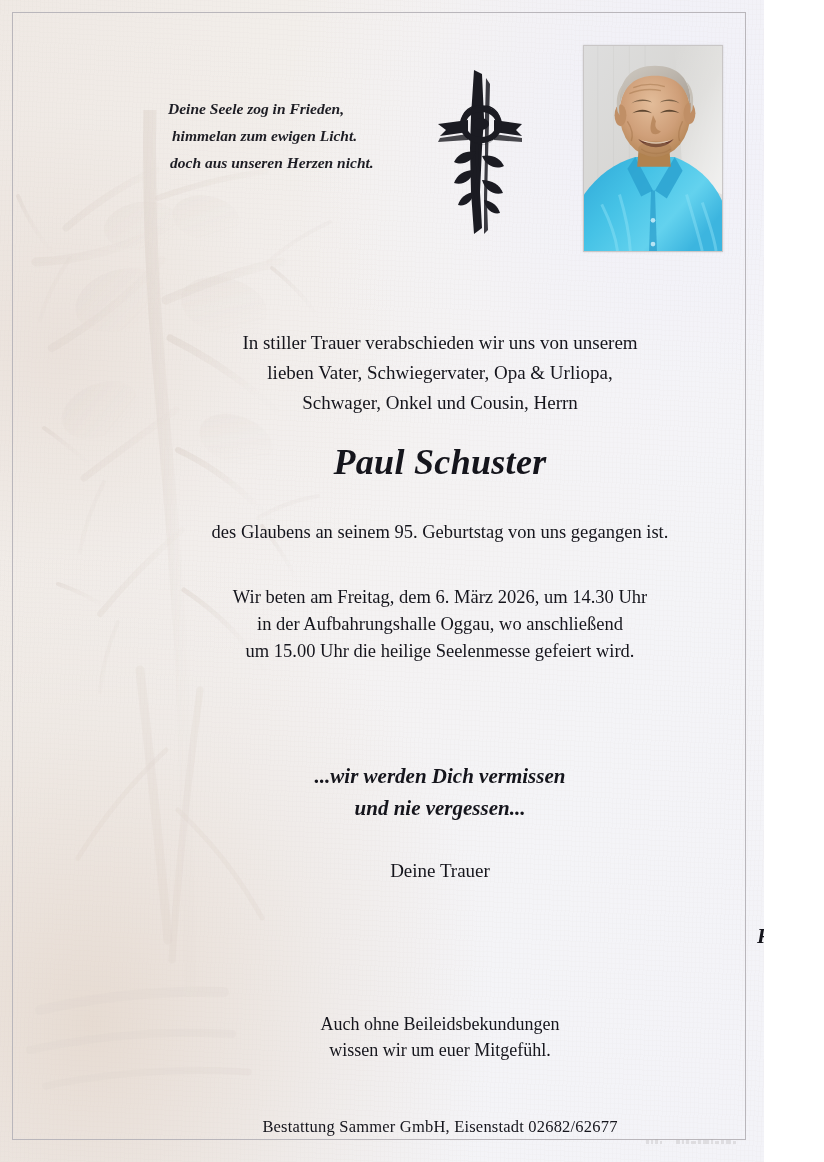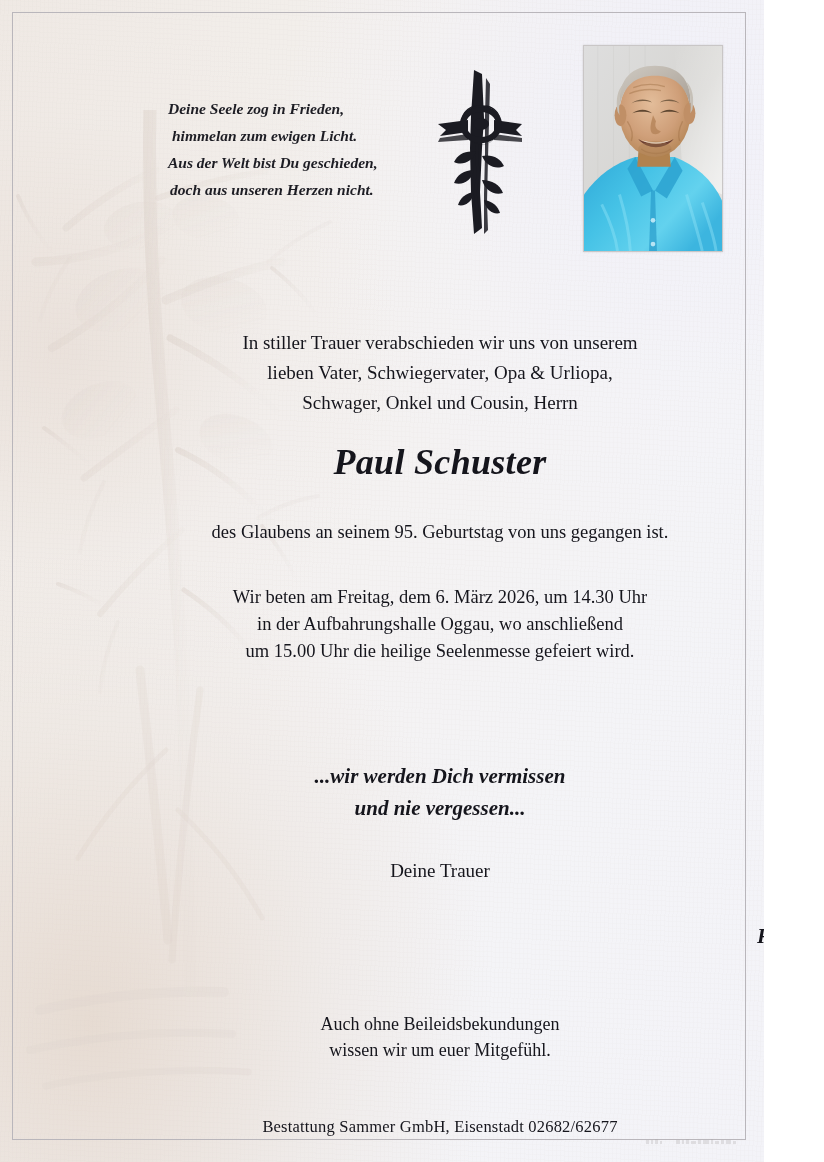--- a/index.html
+++ b/index.html
@@ -260,21 +260,20 @@
   </div>
 
   <div class="grain"></div>
   <div class="frame"></div>
 
   <div class="content">
 
     <div class="poem">
       <div class="ln1">Deine Seele zog in Frieden,</div>
       <div class="ln2">himmelan zum ewigen Licht.</div>
-      <div class="ln3">Aus der Welt bist Du geschieden,</div>
       <div class="ln4">doch aus unseren Herzen nicht.</div>
     </div>
 
     <div class="cross-wrap">
       <svg viewBox="0 0 112 180" aria-hidden="true">
         <g fill="#1b1b22">
 
           <path d="M50 8 L58 12 L60 56 L58 86 L56 130 L58 166 L50 172 L47 130 L46 86 L47 54 Z"></path>
           <path d="M62 16 L66 22 L65 60 L64 96 L63 140 L64 168 L60 172 L60 132 L61 92 L61 54 Z" opacity="0.85"></path>
 

